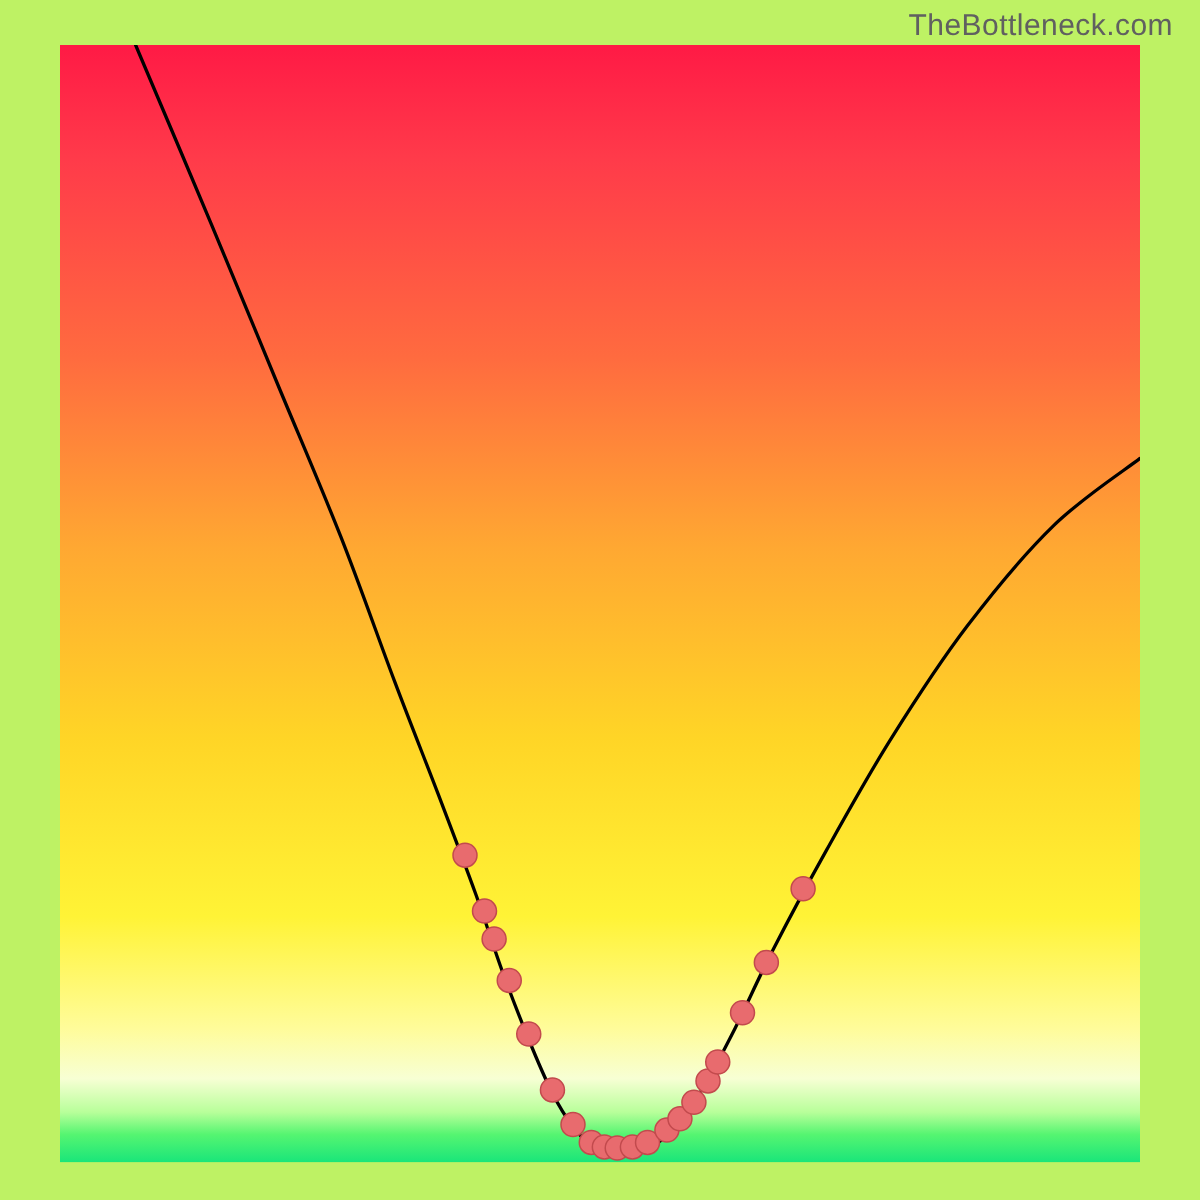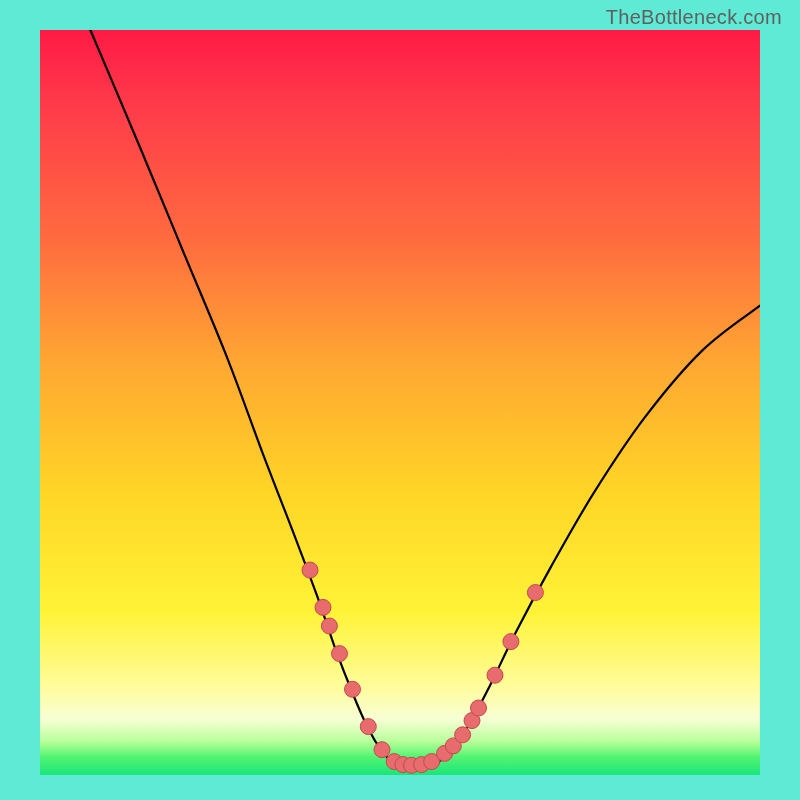--- a/index.html
+++ b/index.html
@@ -1,16 +1,16 @@
 <!DOCTYPE html>
 <html><head>
 <meta charset="utf-8">
 <style>
   html,body{margin:0;padding:0;width:800px;height:800px;background:#000;overflow:hidden;font-family:Arial,Helvetica,sans-serif}
-  .frame{position:absolute;left:0;top:0;width:800px;height:800px;background:#5eead4}
+  .frame{position:absolute;left:0;top:0;width:800px;height:800px;background:#bef264}
   .watermark{position:absolute;top:6px;right:18px;color:#606060;font-size:20px;letter-spacing:0.3px}
   .plot{position:absolute;left:40px;top:30px;width:720px;height:745px;overflow:hidden}
   
   svg{display:block}
 </style>
 </head>
 <body>
 <div class="frame">
 
   <div class="watermark">TheBottleneck.com</div>

